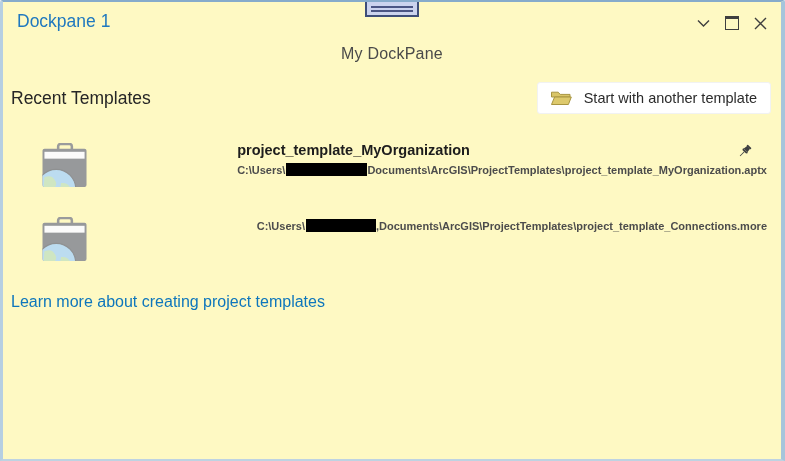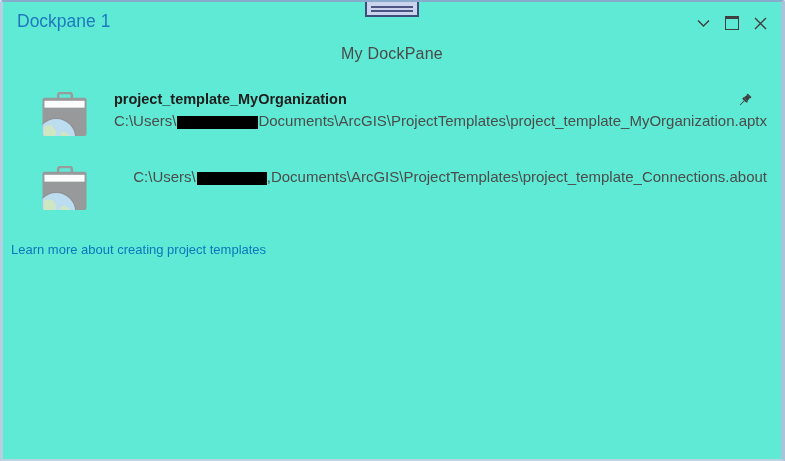--- a/index.html
+++ b/index.html
@@ -1,18 +1,18 @@
 <!DOCTYPE html>
 <html><head>
 <meta charset="utf-8">
 <style>
   html,body{margin:0;padding:0;background:#e9edf0;font-family:"Liberation Sans",sans-serif;}
   .pane{
     position:relative;width:785px;height:461px;box-sizing:border-box;
-    background:#5eead4;
+    background:#fef9c3;
     border-top:2px solid #86abcb;
     border-left:3px solid #b6cfe2;
     border-right:4px solid #a6c5db;
     border-bottom:2px solid #bed3e2;
     border-top-left-radius:3px;border-top-right-radius:2px;
     overflow:hidden;
   }
   
   .grip{
     position:absolute;left:50%;top:-2px;transform:translateX(-50%);
@@ -35,27 +35,27 @@
     display:flex;align-items:center;gap:12px;background:#ffffff;border:1px solid #f1f2f2;
     border-radius:3px;padding:6px 13px 7px 12px;font-size:14.5px;color:#2b2b2b;cursor:pointer;
     font-family:"Liberation Sans",sans-serif;
   }
   
   .list{margin:27px 14px 0 38px;}
   .item{display:flex;align-items:flex-start;position:relative;margin-bottom:23px;justify-content:space-between;}
   .item-icon{flex:0 0 auto;margin-top:2px;}
   .item-text{margin-left:16px;}
   .item-name{font-size:14.5px;font-weight:700;color:#1d1d1d;line-height:18px;}
-  .item-path{font-size:15px;color:#4c4c4c;margin-top:4px;white-space:nowrap;}
+  .item-path{font-size:11px;color:#4c4c4c;margin-top:4px;white-space:nowrap;font-weight:bold;}
   .redact{display:inline-block;background:#000;height:13px;vertical-align:text-bottom;margin:0 0 0 1px;}
   .redact.w1{width:81px;}
   .redact.w2{width:70px;}
   .pin{position:absolute;right:14px;top:2px;cursor:pointer;}
   
-  .learn-link{display:inline-block;margin:4px 0 12px 8px;color:#0e76bc;font-size:13px;cursor:pointer;text-decoration:none;}
+  .learn-link{display:inline-block;margin:4px 0 12px 8px;color:#0e76bc;font-size:16px;cursor:pointer;text-decoration:none;}
 </style>
 </head>
 <body>
 
 <div class="pane">
 
   
   <div class="grip">
     <div class="bar"></div>
     <div class="bar"></div>
@@ -78,20 +78,32 @@
             <path d="M1 1 L12 12 M12 1 L1 12" stroke="#3f3f3f" stroke-width="1.4" fill="none"></path>
           </svg>
       </span>
     </span>
   </div>
 
   
   <div class="heading">My DockPane</div>
 
   
+  <div class="header-row">
+    <span class="section-title">Recent Templates</span>
+    <button class="template-btn">
+      <span style="display:inline-flex;">
+        <svg width="22" height="17" viewBox="0 0 22 17">
+          <path d="M1.5 3.2 L8.2 3.2 L10.2 5.4 L20 5.4 L20 8 L1.5 8 Z" fill="#d9c568" stroke="#a89540" stroke-width="1"></path>
+          <path d="M1.5 15.5 L4.6 8 L21.3 8 L18.4 15.5 Z" fill="#ddc96c" stroke="#a89540" stroke-width="1"></path>
+        </svg>
+      </span>
+      <span>Start with another template</span>
+    </button>
+  </div>
 
   
   <div class="list">
 
     <div class="item">
       <span class="item-icon">
         <svg width="48" height="45" viewBox="0 0 48 46">
           <defs>
               <clipPath id="bodyclip">
                 <rect x="1" y="6" width="45" height="39" rx="2"></rect>
@@ -135,21 +147,21 @@
           <rect x="1" y="6" width="45" height="39" rx="2" fill="#97999b"></rect>
           <rect x="3" y="9" width="41" height="7" fill="#fbfbfb"></rect>
           <g clip-path="url(#bodyclip2)">
             <circle cx="15" cy="47" r="20" fill="#bcdcf0" stroke="#8f9192" stroke-width="1.2"></circle>
             <path d="M3 35 q7 -3 10 2 q4 5 0 9 l-11 1 z" fill="#cfe6c2"></path>
             <path d="M20 41 q6 -1 9 4 l-2 6 l-9 0 z" fill="#cfe6c2"></path>
           </g>
         </svg>
       </span>
       <span class="item-text">
-        <div class="item-path"><span>C:\Users\</span><span class="redact w2"></span><span>,Documents\ArcGIS\ProjectTemplates\project_template_Connections.about</span></div>
+        <div class="item-path"><span>C:\Users\</span><span class="redact w2"></span><span>,Documents\ArcGIS\ProjectTemplates\project_template_Connections.more</span></div>
       </span>
     </div>
 
   </div>
 
   
   <a class="learn-link">Learn more about creating project templates</a>
 
 </div>
 

